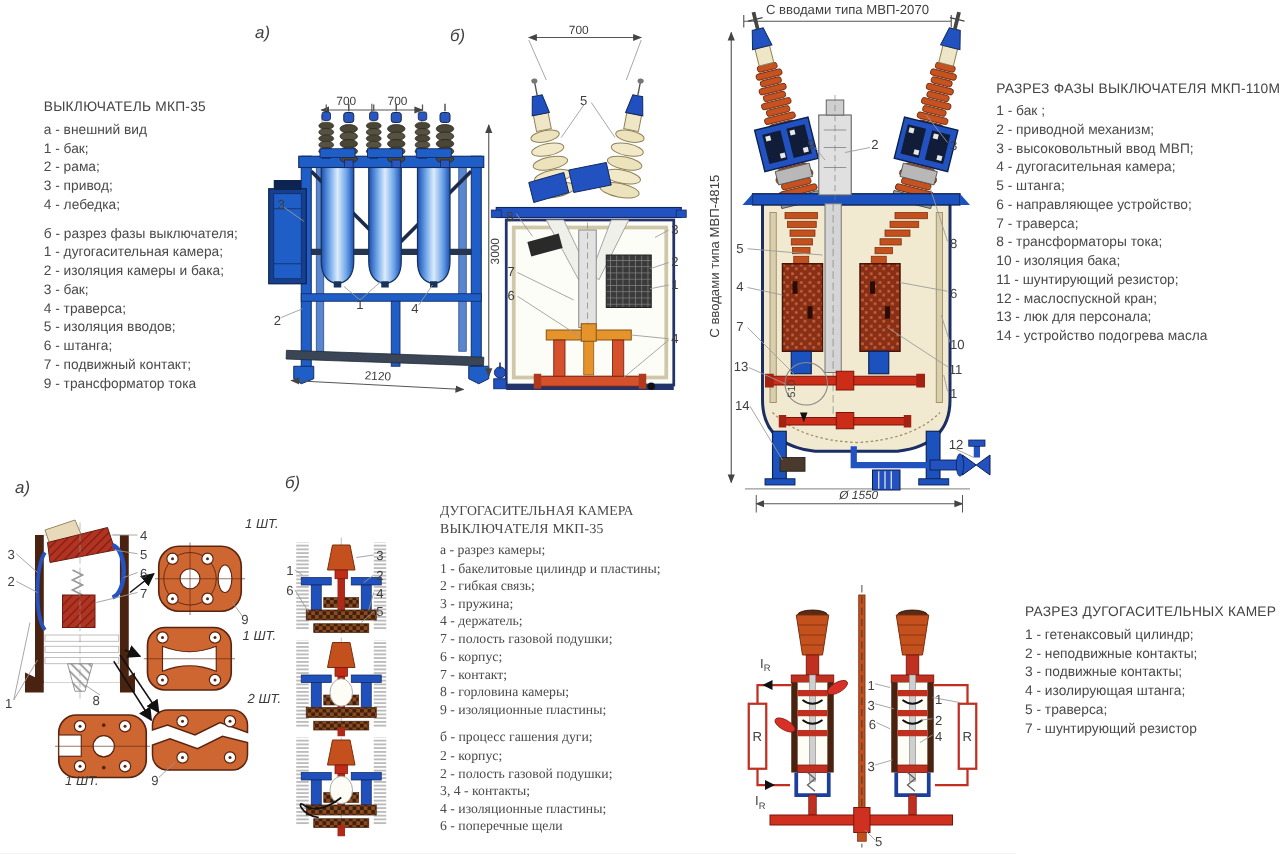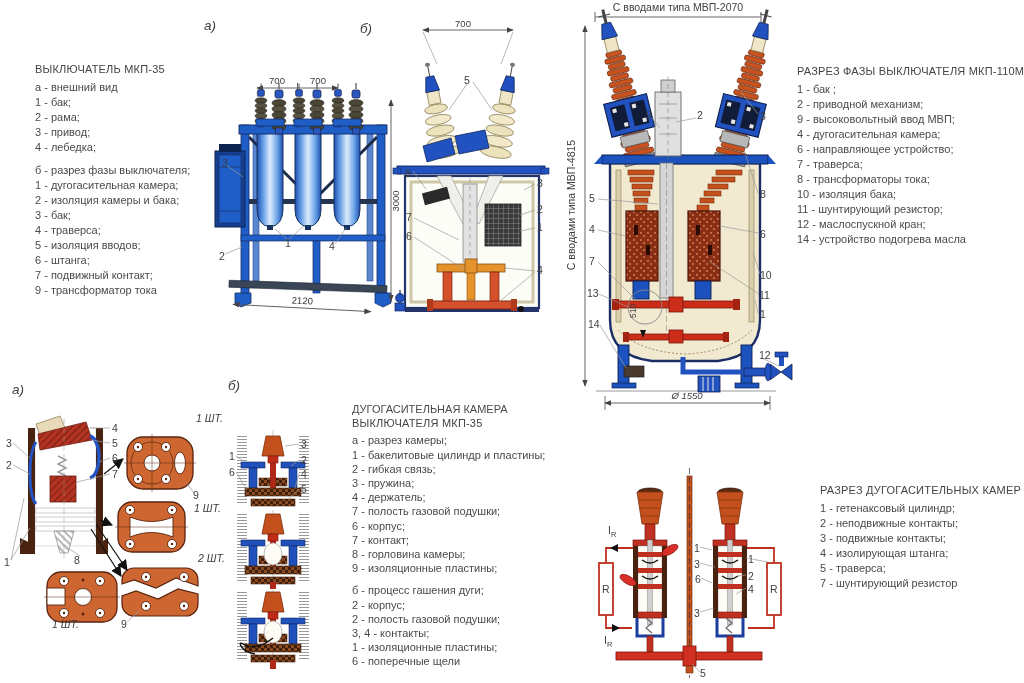--- a/index.html
+++ b/index.html
@@ -1,21 +1,21 @@
 <!DOCTYPE html>
 <html><head>
 <meta charset="utf-8">
 <style>
   html,body{margin:0;padding:0;background:#e9e9e9;}
   .page{position:relative;width:1024px;height:683px;background:#ffffff;overflow:hidden;
         font-family:"Liberation Sans",sans-serif;}
   .tb{position:absolute;color:#4a4a4a;font-size:11px;line-height:15px;white-space:nowrap;}
   .tb .title{margin-bottom:3px;letter-spacing:.2px;color:#444;}
   .tb .gap{height:8px;}
-  .tb.dense{line-height:14.2px;}
+  .tb.dense{line-height:14.2px;font-family:Liberation Serif, serif;}
   .tline{white-space:nowrap;}
   .fig-label{position:absolute;font-style:italic;font-size:13.5px;color:#3f3f3f;}
   svg{position:absolute;overflow:visible;}
   svg text{font-family:"Liberation Sans",sans-serif;fill:#3f3f3f;font-size:10.5px;}
   text.dim{font-size:9.5px;fill:#3b3b3b;}
   text.cnt{font-style:italic;font-size:10.5px;fill:#3b3b3b;}
   text.small{font-size:8.5px;}
   .ldr{stroke:#9a9a9a;stroke-width:.7;fill:none;}
   .dimline{stroke:#555;stroke-width:.9;fill:none;}
 </style>
@@ -125,21 +125,21 @@
         <rect x="24" y="36" width="8" height="20" fill="#2050bb" stroke="#12295e" stroke-width="0.6"></rect>
         <rect x="64" y="36" width="8" height="20" fill="#2050bb" stroke="#12295e" stroke-width="0.6"></rect>
         <rect x="34" y="46" width="11" height="8" fill="url(#brownCheck)" stroke="#4a2410" stroke-width="0.5"></rect>
         <rect x="51" y="46" width="11" height="8" fill="url(#brownCheck)" stroke="#4a2410" stroke-width="0.5"></rect>
         <rect x="20" y="56" width="56" height="8" fill="url(#brownCheck)" stroke="#4a2410" stroke-width="0.6"></rect>
         <rect x="26" y="67" width="44" height="7" fill="url(#brownCheck)" stroke="#4a2410" stroke-width="0.6"></rect>
       </g>
     </defs>
   </svg>
 
-  <div class="tb" style="left:35px;top:62px">
+  <div class="tb" style="left:35px;top:79px">
     <div class="title">ВЫКЛЮЧАТЕЛЬ МКП-35</div>
     <div>
         <div class="tline">а - внешний вид</div>
         <div class="tline">1 - бак;</div>
         <div class="tline">2 - рама;</div>
         <div class="tline">3 - привод;</div>
         <div class="tline">4 - лебедка;</div>
       </div>
     <div class="gap"></div>
     <div>
@@ -153,28 +153,30 @@
         <div class="tline">7 - подвижный контакт;</div>
         <div class="tline">9 - трансформатор тока</div>
       </div>
   </div>
 
   <div class="tb" style="left:797px;top:64px">
     <div class="title">РАЗРЕЗ ФАЗЫ ВЫКЛЮЧАТЕЛЯ МКП-110М</div>
     <div>
         <div class="tline">1 - бак ;</div>
         <div class="tline">2 - приводной механизм;</div>
-        <div class="tline">9 - высоковольтный ввод МВП;</div>
+        <div class="tline">3 - высоковольтный ввод МВП;</div>
         <div class="tline">4 - дугогасительная камера;</div>
+        <div class="tline">5 - штанга;</div>
         <div class="tline">6 - направляющее устройство;</div>
         <div class="tline">7 - траверса;</div>
         <div class="tline">8 - трансформаторы тока;</div>
         <div class="tline">10 - изоляция бака;</div>
         <div class="tline">11 - шунтирующий резистор;</div>
         <div class="tline">12 - маслоспускной кран;</div>
+        <div class="tline">13 - люк для персонала;</div>
         <div class="tline">14 - устройство подогрева масла</div>
       </div>
   </div>
 
   <div class="tb dense" style="left:352px;top:402px">
     <div>ДУГОГАСИТЕЛЬНАЯ КАМЕРА</div>
     <div class="title">ВЫКЛЮЧАТЕЛЯ МКП-35</div>
     <div>
         <div class="tline">а - разрез камеры;</div>
         <div class="tline">1 - бакелитовые цилиндр и пластины;</div>
@@ -186,21 +188,21 @@
         <div class="tline">7 - контакт;</div>
         <div class="tline">8 - горловина камеры;</div>
         <div class="tline">9 - изоляционные пластины;</div>
       </div>
     <div class="gap"></div>
     <div>
         <div class="tline">б - процесс гашения дуги;</div>
         <div class="tline">2 - корпус;</div>
         <div class="tline">2 - полость газовой подушки;</div>
         <div class="tline">3, 4 - контакты;</div>
-        <div class="tline">1 - изоляционные пластины;</div>
+        <div class="tline">4 - изоляционные пластины;</div>
         <div class="tline">6 - поперечные щели</div>
       </div>
   </div>
 
   <div class="tb" style="left:820px;top:483px">
     <div class="title">РАЗРЕЗ ДУГОГАСИТЕЛЬНЫХ КАМЕР</div>
     <div>
         <div class="tline">1 - гетенаксовый цилиндр;</div>
         <div class="tline">2 - неподвижные контакты;</div>
         <div class="tline">3 - подвижные контакты;</div>

